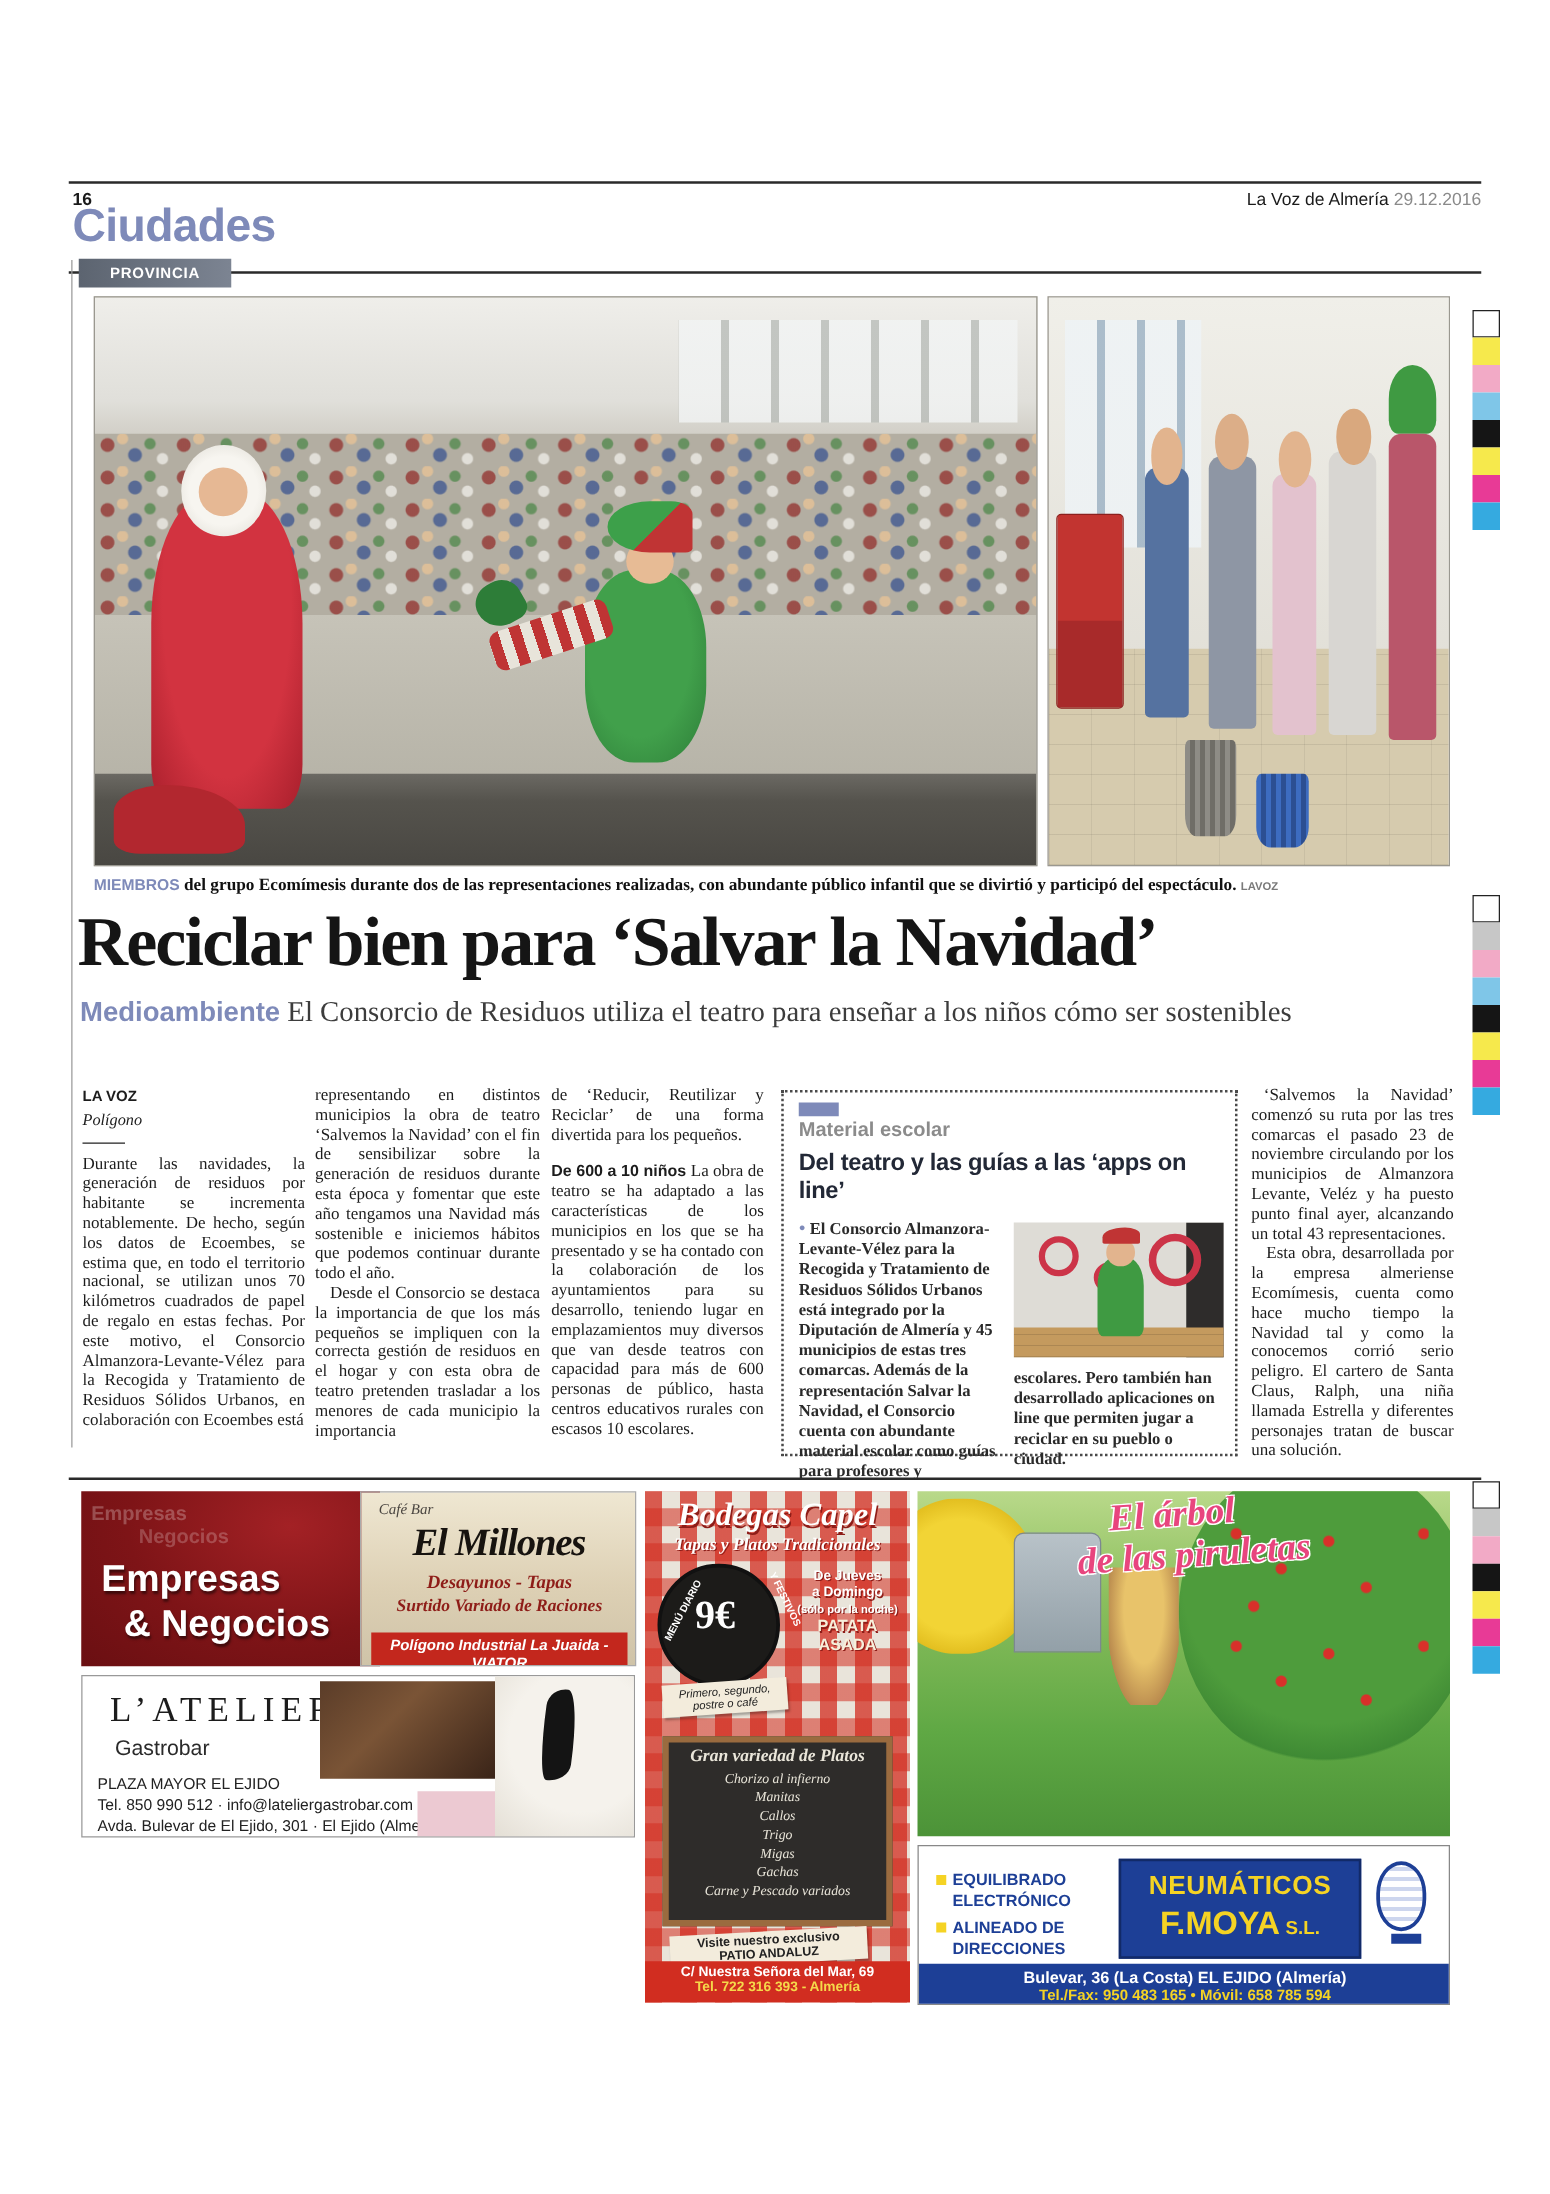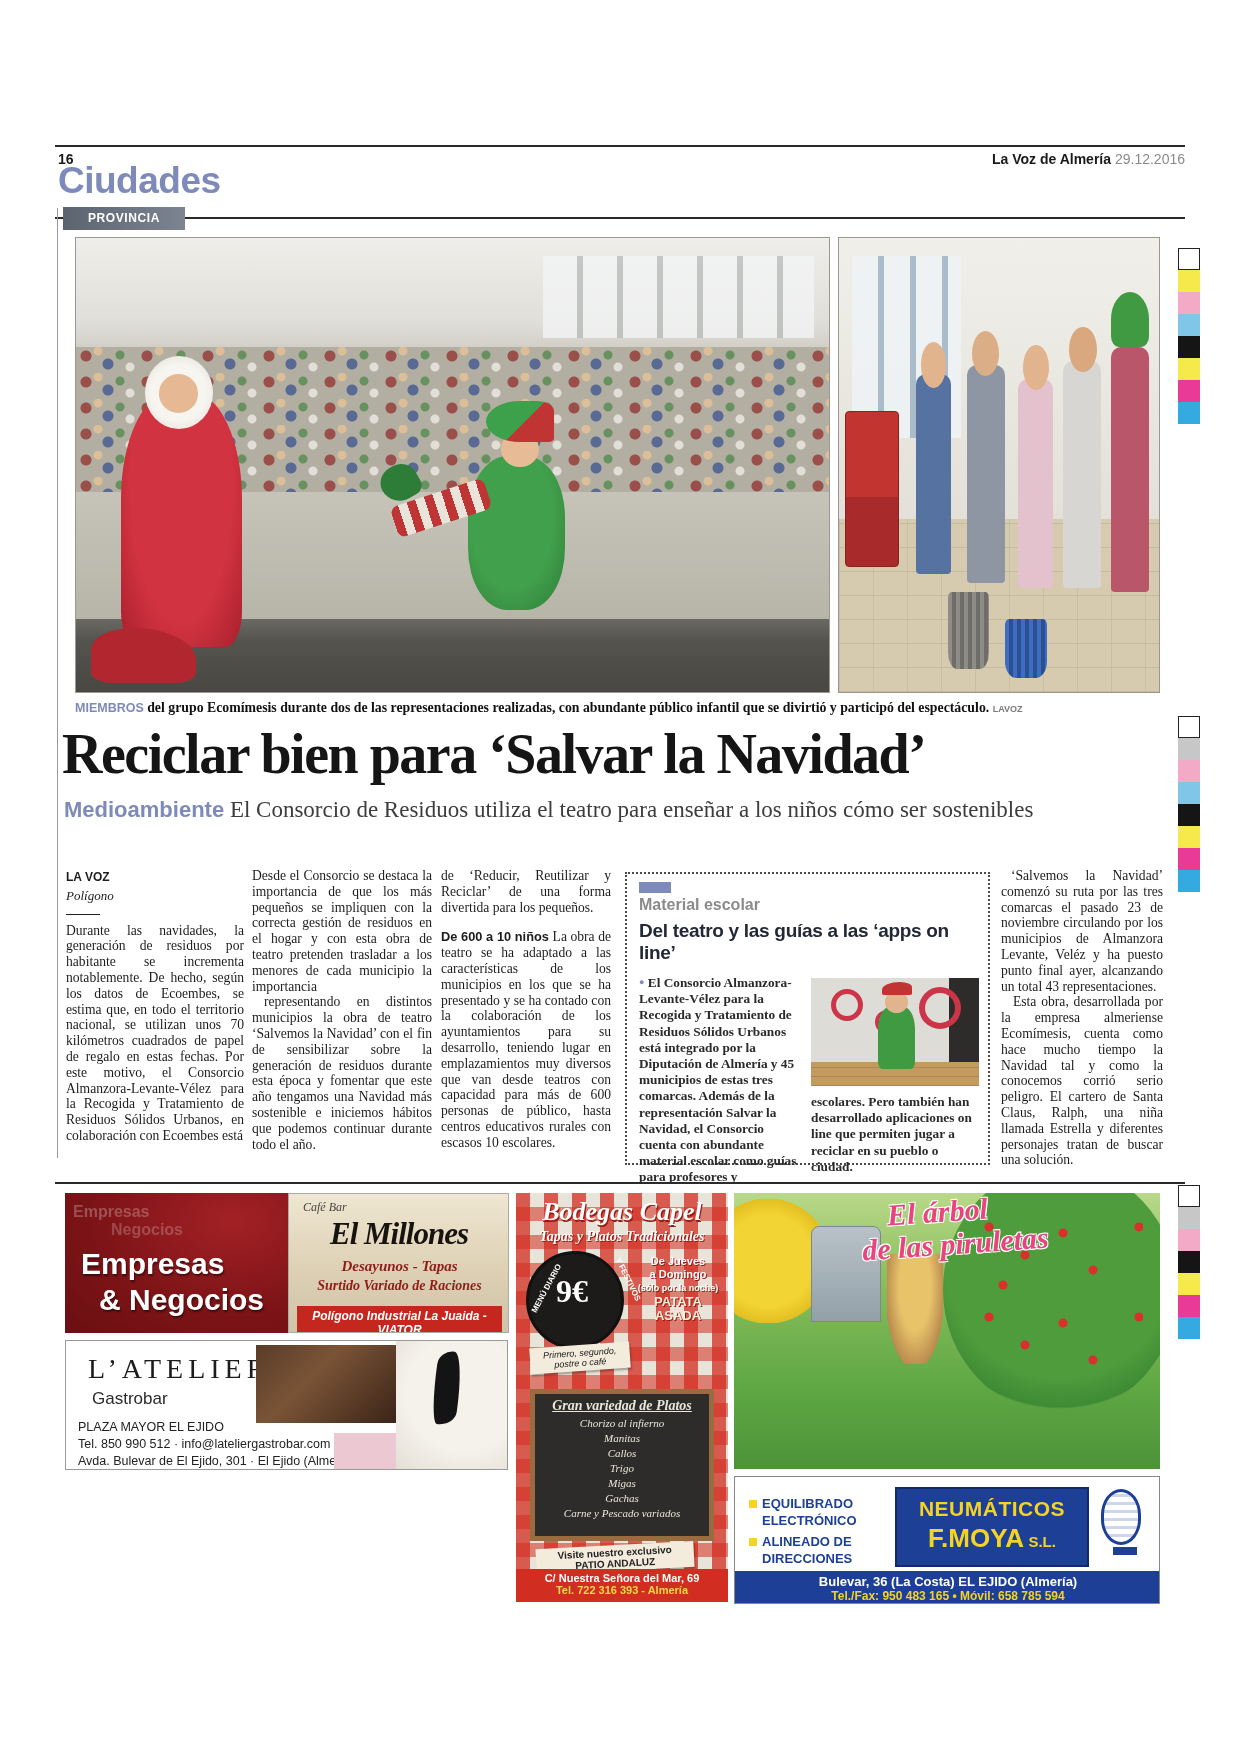--- a/index.html
+++ b/index.html
@@ -41,21 +41,21 @@
      background-image:repeating-linear-gradient(0deg, rgba(0,0,0,.12) 0 1px, transparent 1px 9px);}
 </style>
 </head>
 <body>
 
 <div id="page">
 
   <div class="abs rule" style="left:55px;top:145px;width:1130px;height:2px;"></div>
   <div class="abs sans" style="left:58px;top:151px;font-size:14px;font-weight:bold;">16</div>
   <div class="abs sans" style="left:785px;top:151px;width:400px;text-align:right;font-size:14px;">
-    <span style="font-weight:bold;">La Voz de Almería</span>
+    <span style="font-weight:normal;">La Voz de Almería</span>
     <span style="color:#8a8a8a;">29.12.2016</span>
   </div>
   <div class="abs sans accent" style="left:58px;top:160px;font-size:37px;font-weight:bold;letter-spacing:-0.5px;">Ciudades</div>
   <div class="abs rule" style="left:55px;top:217px;width:1130px;height:2px;"></div>
 
   <div class="abs" style="left:57px;top:208px;width:1px;height:950px;background:#9a9a9a;"></div>
 
   <div class="abs sans" style="left:63px;top:207px;width:122px;height:23px;background:linear-gradient(90deg,#5c6470,#7c8492);
               color:#fff;font-size:12px;font-weight:bold;letter-spacing:0.6px;line-height:23px;text-align:center;">
     <span>PROVINCIA</span>
@@ -133,22 +133,22 @@
   </div>
 
   <div class="abs body-col" style="left:66px;top:870px;width:178px;height:284px;">
     <div class="sans" style="font-size:12px;font-weight:bold;">LA VOZ</div>
     <div style="font-style:italic;font-size:13px;margin-top:2px;">Polígono</div>
     <div style="width:34px;height:1px;background:#222;margin:10px 0 8px 0;"></div>
     <p>Durante las navidades, la generación de residuos por habitante se incrementa notablemente. De hecho, según los datos de Ecoembes, se estima que, en todo el territorio nacional, se utilizan unos 70 kilómetros cuadrados de papel de regalo en estas fechas. Por este motivo, el Consorcio Almanzora-Levante-Vélez para la Recogida y Tratamiento de Residuos Sólidos Urbanos, en colaboración con Ecoembes está</p>
   </div>
 
   <div class="abs body-col" style="left:252px;top:868px;width:180px;height:288px;">
+    <p>representando en distintos municipios la obra de teatro ‘Salvemos la Navidad’ con el fin de sensibilizar sobre la generación de residuos durante esta época y fomentar que este año tengamos una Navidad más sostenible e iniciemos hábitos que podemos continuar durante todo el año.</p>
     <p>Desde el Consorcio se destaca la importancia de que los más pequeños se impliquen con la correcta gestión de residuos en el hogar y con esta obra de teatro pretenden trasladar a los menores de cada municipio la importancia</p>
-    <p>representando en distintos municipios la obra de teatro ‘Salvemos la Navidad’ con el fin de sensibilizar sobre la generación de residuos durante esta época y fomentar que este año tengamos una Navidad más sostenible e iniciemos hábitos que podemos continuar durante todo el año.</p>
   </div>
 
   <div class="abs body-col" style="left:441px;top:868px;width:170px;height:288px;">
     <p>de ‘Reducir, Reutilizar y Reciclar’ de una forma divertida para los pequeños.</p>
     <p style="margin-top:14px;text-indent:0;">
       <b class="sans" style="font-size:12.8px;">De 600 a 10 niños </b><span>La obra de teatro se ha adaptado a las características de los municipios en los que se ha presentado y se ha contado con la colaboración de los ayuntamientos para su desarrollo, teniendo lugar en emplazamientos muy diversos que van desde teatros con capacidad para más de 600 personas de público, hasta centros educativos rurales con escasos 10 escolares.</span>
     </p>
   </div>
 
   <div class="abs dottedbox" style="left:625px;top:872px;width:365px;height:293px;padding:8px 12px;">
@@ -219,21 +219,21 @@
       <span>a Domingo</span><br>
       <span style="font-size:9px;">(sólo por la noche)</span><br>
       <span style="font-size:13px;color:#f7efdb;">
         <b>PATATA</b><br>
         <b>ASADA</b>
       </span>
     </div>
 
     <div class="abs" style="left:14px;top:196px;width:184px;height:152px;background:#2e2c2a;border:5px solid #9a6b3f;box-sizing:border-box;
                 color:#eae6da;text-align:center;">
-      <div style="font-size:14px;font-style:italic;font-weight:bold;margin-top:4px;text-decoration:underline;">Gran variedad de Platos</div>
+      <div style="font-size:14px;font-style:italic;font-weight:bold;margin-top:4px;">Gran variedad de Platos</div>
       <div style="font-size:11px;font-style:italic;line-height:15px;margin-top:2px;">
         <div>Chorizo al infierno</div>
         <div>Manitas</div>
         <div>Callos</div>
         <div>Trigo</div>
         <div>Migas</div>
         <div>Gachas</div>
         <div>Carne y Pescado variados</div>
       </div>
     </div>

